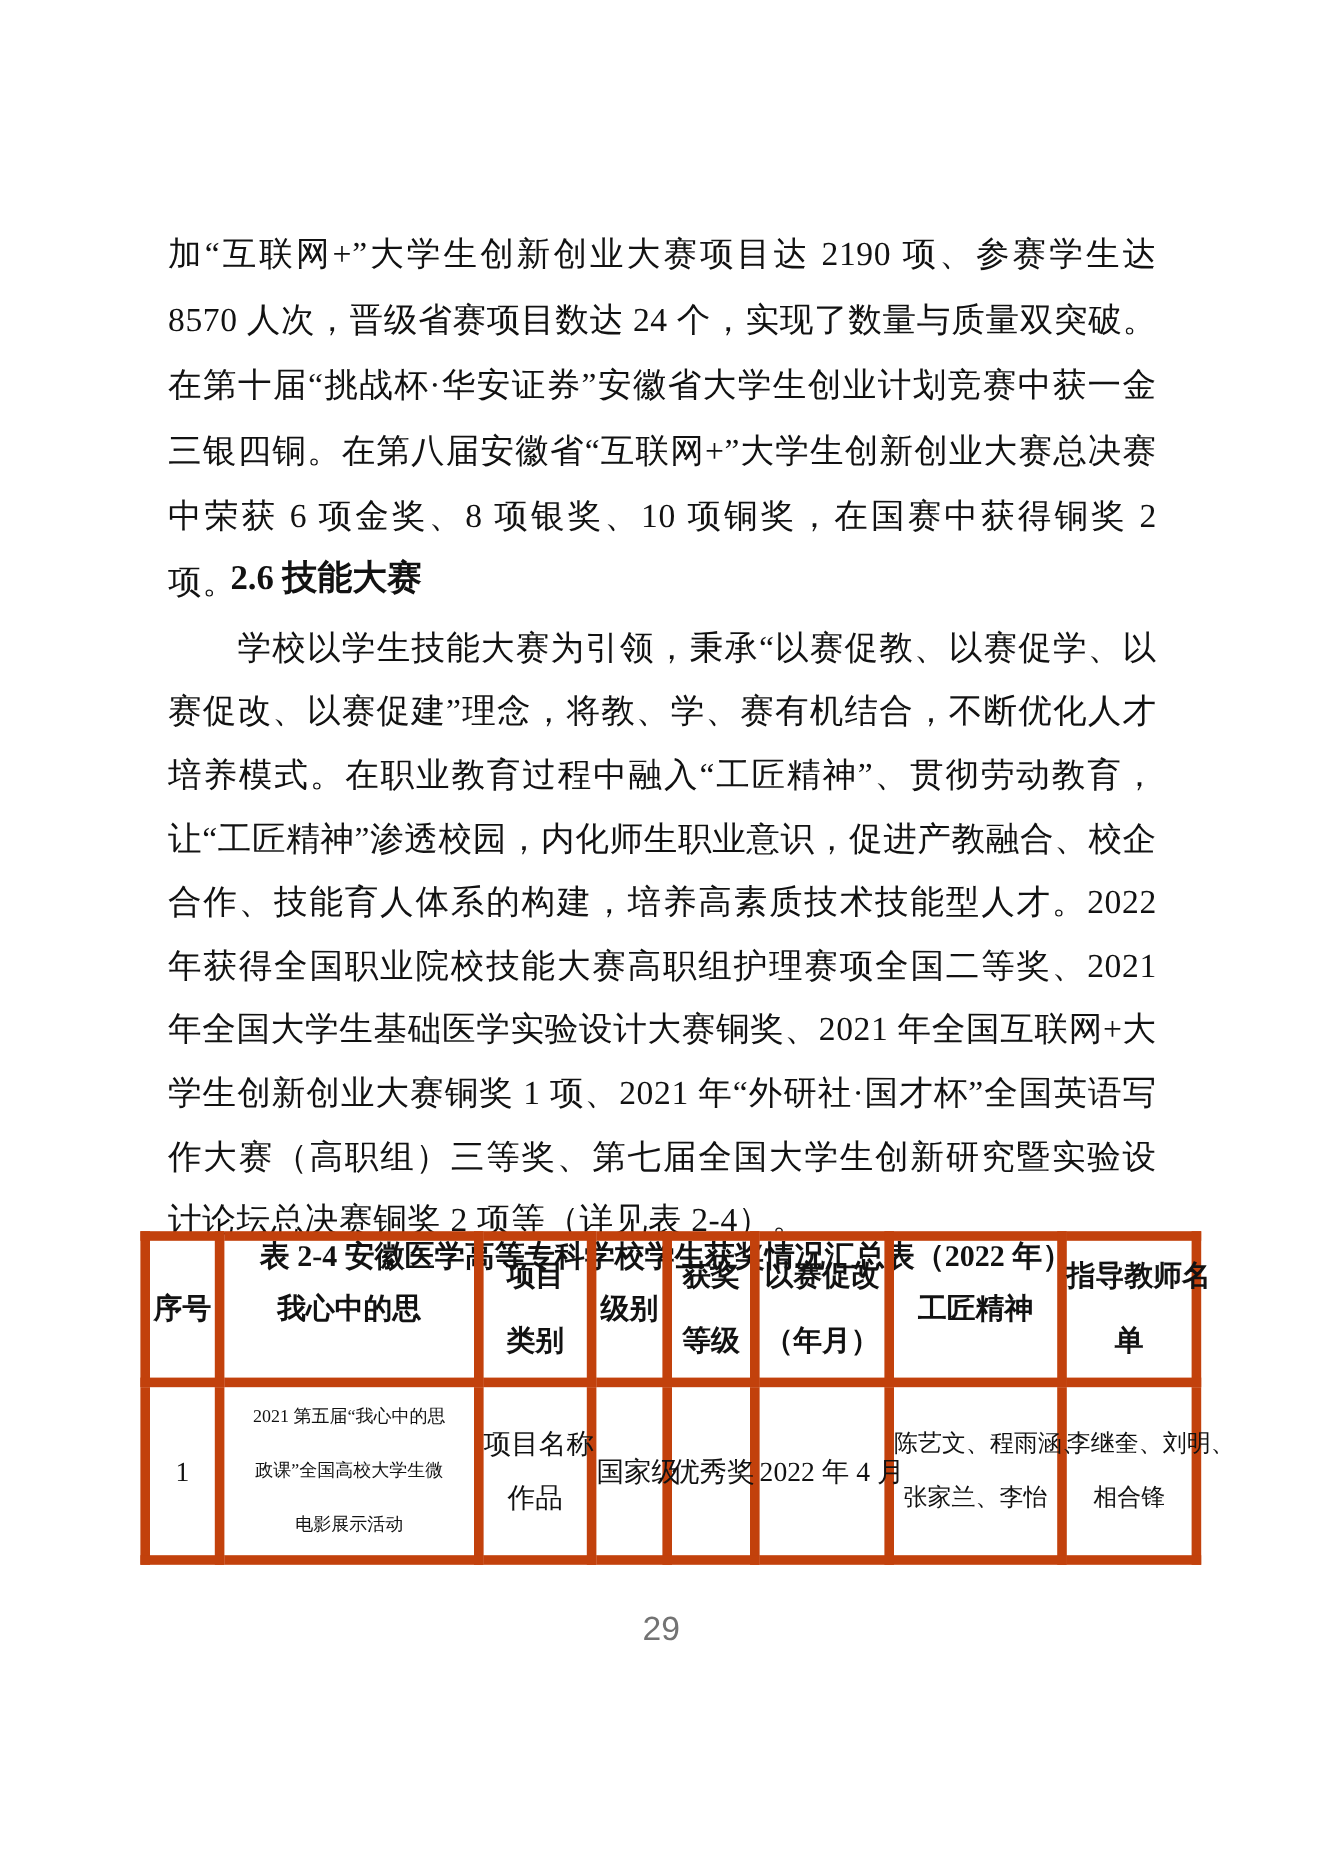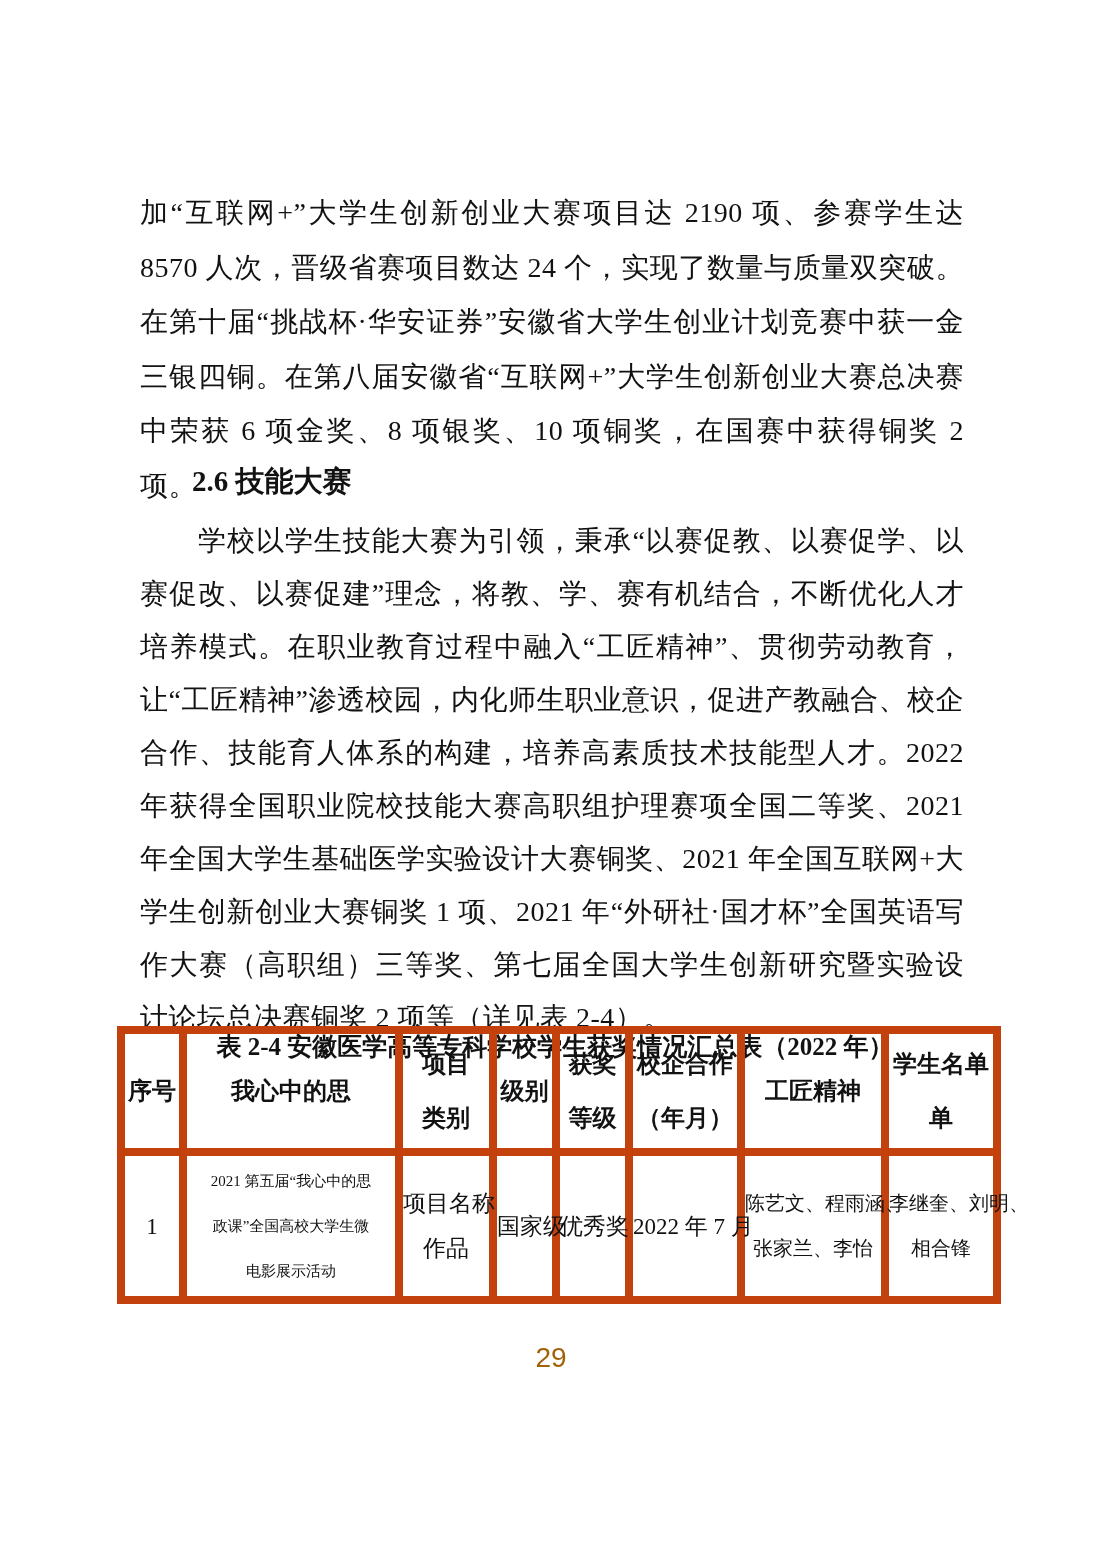--- a/index.html
+++ b/index.html
@@ -87,21 +87,21 @@
   .award-table td.names {
     font-size: 20px;
   }
   .page-number {
     position: absolute;
     left: 0;
     top: 1342px;
     width: 1102px;
     text-align: center;
     font-size: 28px;
-    color: #a16207;
+    color: #737373;
     font-family: "Liberation Sans", "DejaVu Sans", sans-serif;
   }
 </style>
 </head>
 <body>
 
 <div class="page">
 
   <p class="body-para" id="para1">加“互联网+”大学生创新创业大赛项目达 2190 项、参赛学生达 8570 人次，晋级省赛项目数达 24 个，实现了数量与质量双突破。在第十届“挑战杯·华安证券”安徽省大学生创业计划竞赛中获一金三银四铜。在第八届安徽省“互联网+”大学生创新创业大赛总决赛中荣获 6 项金奖、8 项银奖、10 项铜奖，在国赛中获得铜奖 2 项。</p>
 
@@ -124,38 +124,38 @@
     </colgroup>
     <thead>
       <tr>
         <th>序号</th>
         <th>我心中的思</th>
         <th>项目
 类别</th>
         <th>级别</th>
         <th>获奖
 等级</th>
-        <th>校企合作
+        <th>以赛促改
 （年月）</th>
         <th>工匠精神</th>
-        <th>学生名单
+        <th>指导教师名
 单</th>
       </tr>
     </thead>
     <tbody>
       <tr>
         <td>1</td>
         <td class="tight">2021 第五届“我心中的思
 政课”全国高校大学生微
 电影展示活动</td>
         <td>项目名称
 作品</td>
         <td>国家级</td>
         <td>优秀奖</td>
-        <td>2022 年 7 月</td>
+        <td>2022 年 4 月</td>
         <td class="names">陈艺文、程雨涵、
 张家兰、李怡</td>
         <td class="names">李继奎、刘明、
 相合锋</td>
       </tr>
     </tbody>
   </table>
 
   <div class="page-number">29</div>
 

